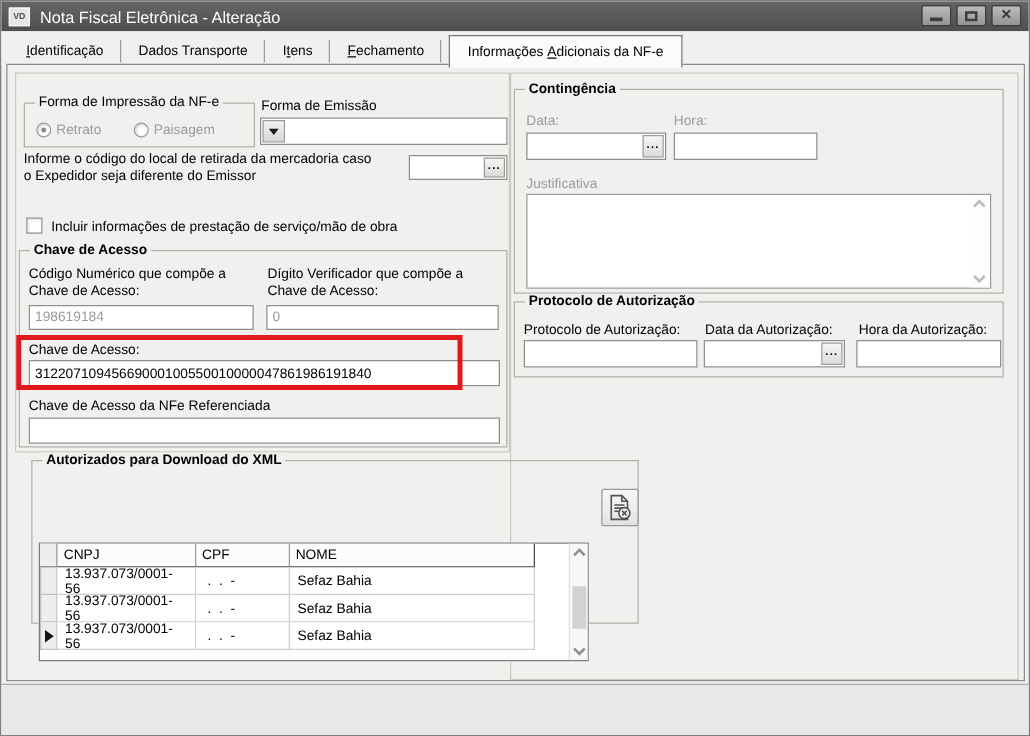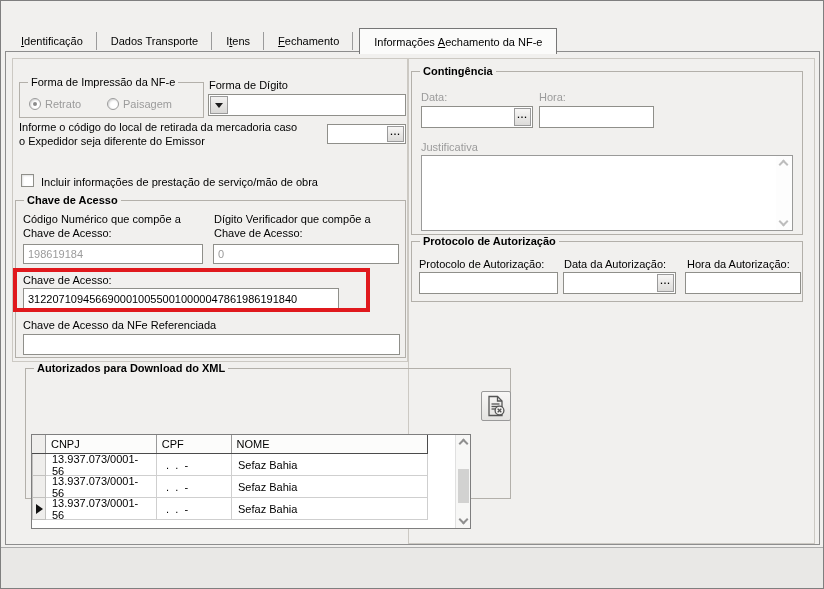--- a/index.html
+++ b/index.html
@@ -115,44 +115,59 @@
 
   
   .bottombar { position: absolute; left: 0; top: 546px; width: 100%; height: 42px;
         background: #e9e8e6; border-top: 1px solid #ababab; }
 </style>
 </head>
 <body>
 
 <div class="window">
 
+  <div class="titlebar">
+    <div class="app-icon">VD</div>
+    <div class="win-title">Nota Fiscal Eletrônica - Alteração</div>
+    <div class="winbtns">
+      <div class="winbtn">
+        <span class="g-min"></span>
+        </div>
+      <div class="winbtn">
+        <span class="g-max"></span>
+        </div>
+      <div class="winbtn">
+        <span class="g-close">✕</span>
+        </div>
+    </div>
+  </div>
 
   <div class="tabbar">
     <div class="tabs">
       <div class="tab"><span></span><span class="u">I</span><span>dentificação</span></div>
       <div class="tab"><span>Dados Transporte</span><span class="u"></span><span></span></div>
       <div class="tab"><span>I</span><span class="u">t</span><span>ens</span></div>
       <div class="tab"><span></span><span class="u">F</span><span>echamento</span></div>
-      <div class="tab active"><span>Informações </span><span class="u">A</span><span>echamento da NF-e</span></div>
+      <div class="tab active"><span>Informações </span><span class="u">A</span><span>dicionais da NF-e</span></div>
     </div>
   </div>
 
   <div class="content"></div>
   <div class="subpanel" style="left:11px;top:57px;width:396px;height:304px;"></div>
   <div class="subpanel" style="left:407px;top:57px;width:407px;height:486px;"></div>
 
   <div class="groupbox" style="left:18px;top:81px;width:185px;height:36px;">
     <div class="gb-title normal">Forma de Impressão da NF-e</div>
   </div>
   <div class="radio sel" style="left:28px;top:97px;"></div>
   <div class="lbl dis" style="left:44px;top:96px;text-align:right;">Retrato</div>
   <div class="radio" style="left:106px;top:97px;"></div>
   <div class="lbl dis" style="left:122px;top:96px;">Paisagem</div>
 
-  <div class="lbl" style="left:208px;top:77px;">Forma de Dígito</div>
+  <div class="lbl" style="left:208px;top:77px;">Forma de Emissão</div>
   <div class="field" style="left:207px;top:93px;width:198px;height:22px;">
     <div class="combo-btn">
       <span class="arr-down"></span>
     </div>
   </div>
 
   <div class="lbl" style="left:18px;top:119px;">Informe o código do local de retirada da mercadoria caso</div>
   <div class="lbl" style="left:18px;top:133px;">o Expedidor seja diferente do Emissor</div>
   <div class="field" style="left:326px;top:123px;width:79px;height:20px;">
     <input type="text" value="" style="">
@@ -167,21 +182,21 @@
   </div>
   <div class="lbl wrap" style="left:22px;top:211px;width:185px;">Código Numérico que compõe a Chave de Acesso:</div>
   <div class="lbl wrap" style="left:213px;top:211px;width:185px;">Dígito Verificador que compõe a Chave de Acesso:</div>
   <div class="field" style="left:22px;top:243px;width:180px;height:20px;">
     <input type="text" class="gray" readonly="" value="198619184" style="">
   </div>
   <div class="field" style="left:212px;top:243px;width:186px;height:20px;">
     <input type="text" class="gray" readonly="" value="0" style="">
   </div>
   <div class="lbl" style="left:22px;top:272px;">Chave de Acesso:</div>
-  <div class="field" style="left:22px;top:287px;width:316px;height:21px;">
+  <div class="field" style="left:22px;top:287px;width:377px;height:21px;">
     <input type="text" value="31220710945669000100550010000047861986191840" style="">
   </div>
   <div class="red-box"></div>
   <div class="lbl" style="left:22px;top:317px;">Chave de Acesso da NFe Referenciada</div>
   <div class="field" style="left:22px;top:333px;width:377px;height:21px;">
     <input type="text" value="" style="">
   </div>
 
   <div class="groupbox" style="left:410px;top:70px;width:392px;height:164px;">
     <div class="gb-title">Contingência</div>

